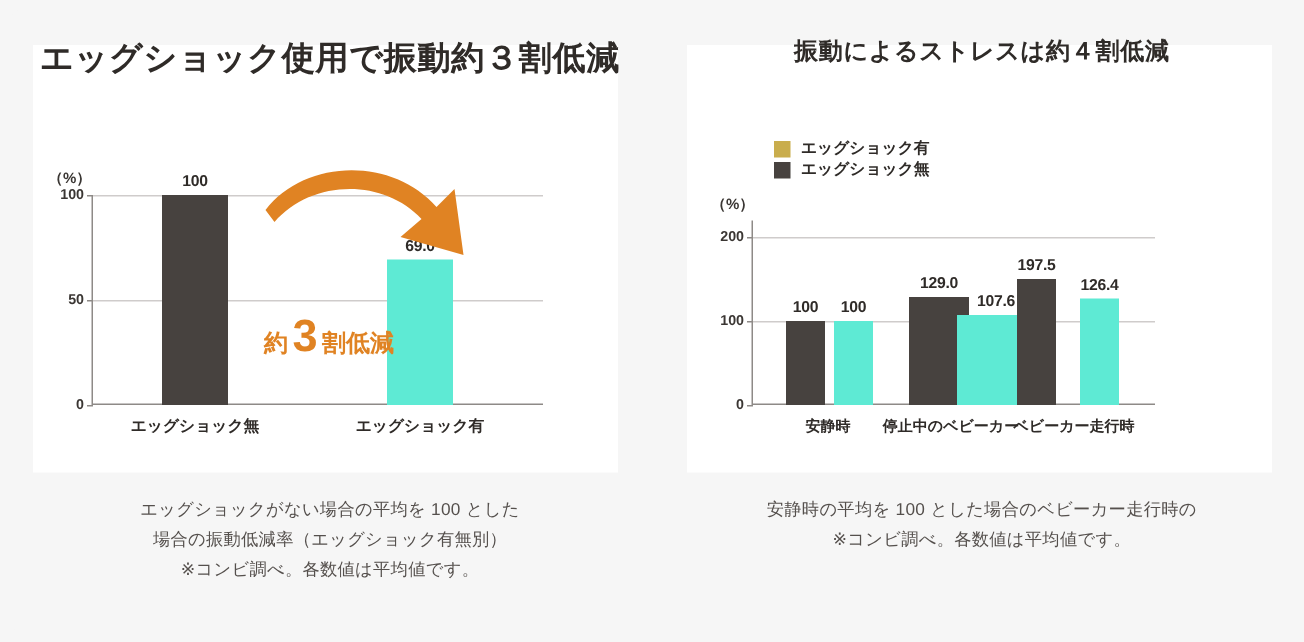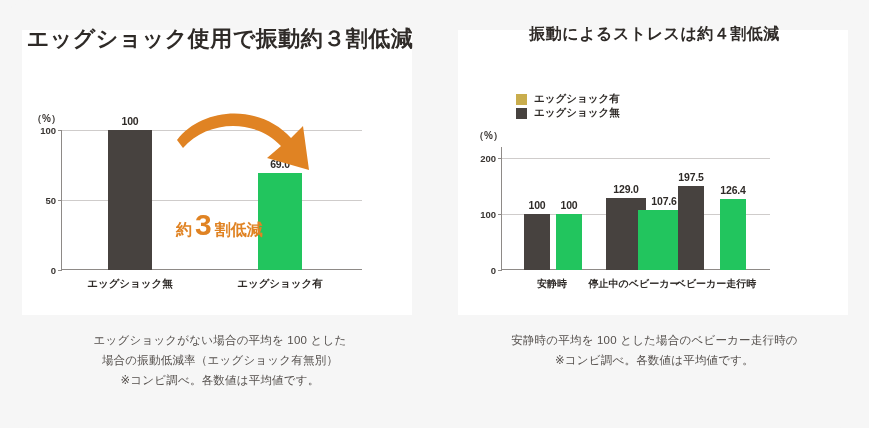--- a/index.html
+++ b/index.html
@@ -113,21 +113,21 @@
   }
   .panel-left .unit-label  { left: 32px; top: 112px; }
   .panel-right .unit-label { left: 34px; top: 129px; }
 
   
   .bar {
     position: absolute;
     bottom: 0;
   }
   .bar.dark { background: #47423f; }
-  .bar.gold { background: #22c55e; }
+  .bar.gold { background: #5eead4; }
 
   .bar-value {
     position: absolute;
     bottom: 100%;
     left: 50%;
     transform: translateX(-50%);
     margin-bottom: 3px;
     font-size: 10.5px;
     font-weight: 700;
     color: #2f2b28;

